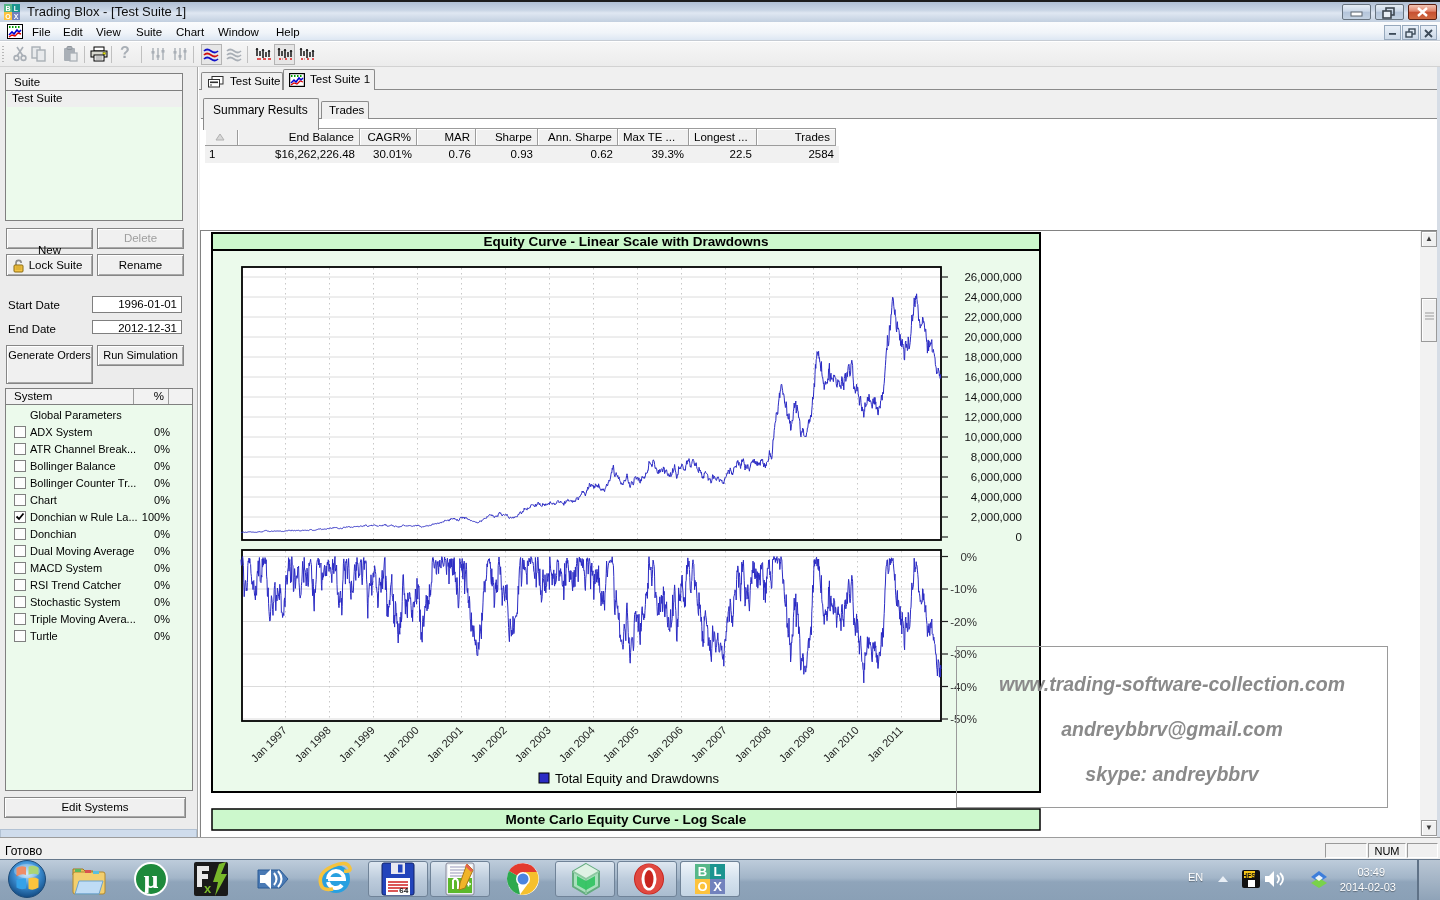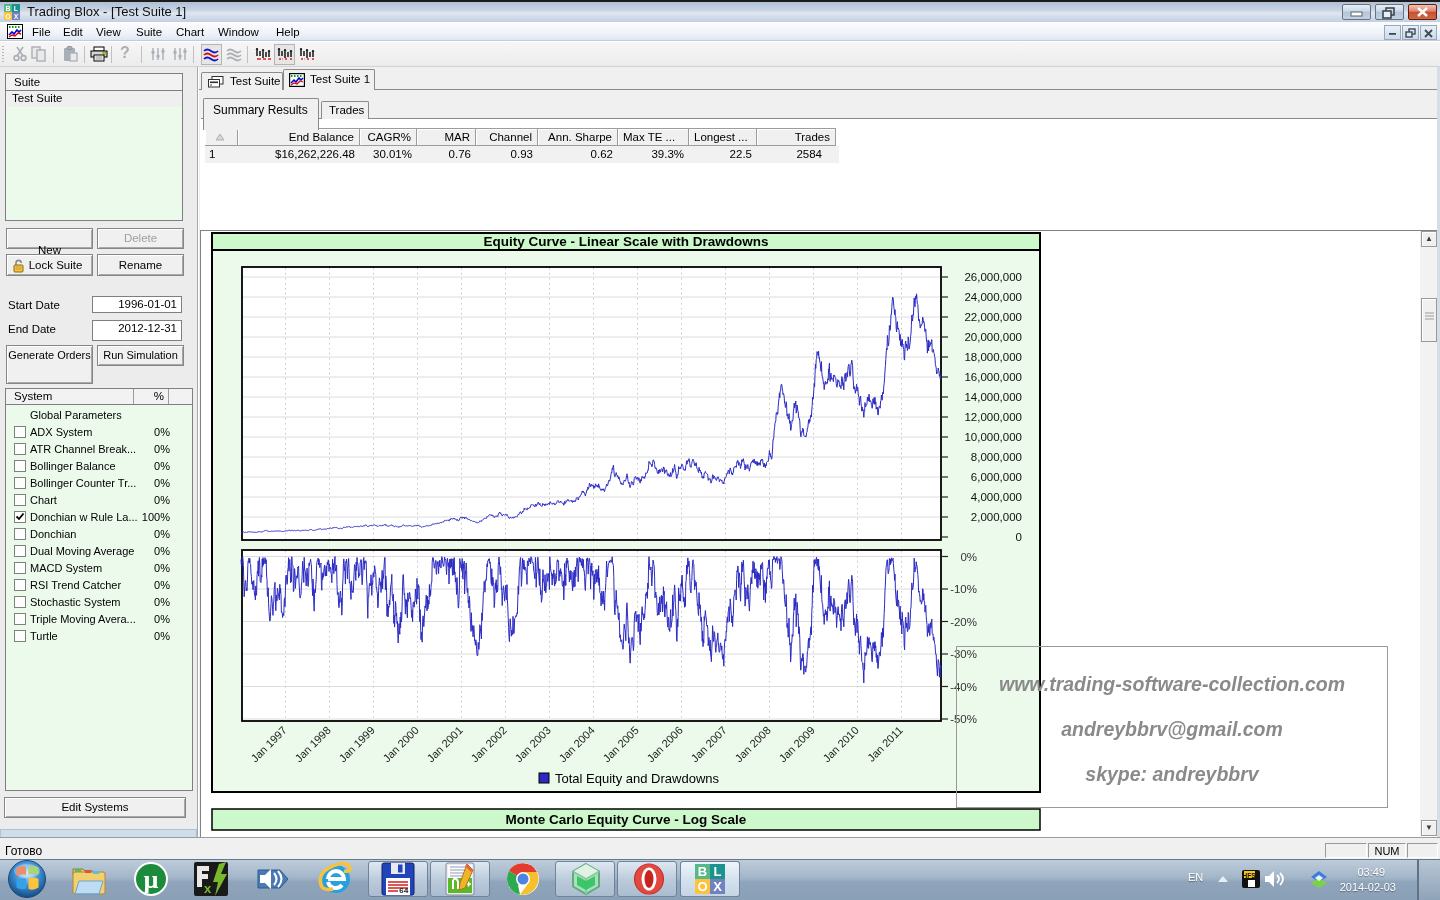--- a/index.html
+++ b/index.html
@@ -216,21 +216,21 @@
 <path d="M4 6 V4 a2.6 2.6 0 0 1 5.2 0" fill="none" stroke="#8a8a8a" stroke-width="1.6"></path>
 <rect x="2" y="6" width="9" height="7" rx="1" fill="#f5c445" stroke="#8a6a10"></rect>
 <line x1="3.5" y1="8" x2="9.5" y2="8" stroke="#caa028"></line>
       <line x1="3.5" y1="10" x2="9.5" y2="10" stroke="#caa028"></line>
     </svg>
 <span style="margin-left:12px">Lock Suite</span></div>
 <div class="abs btn" style="left:97px;top:254px;width:87px;height:22px;padding-top:4px">Rename</div>
 <div class="abs lbl" style="left:8px;top:299px">Start Date</div>
 <div class="abs inp" style="left:92px;top:296px;width:90px;height:17px">1996-01-01</div>
 <div class="abs lbl" style="left:8px;top:323px">End Date</div>
-<div class="abs inp" style="left:92px;top:320px;width:90px;height:21px">2012-12-31</div>
+<div class="abs inp" style="left:92px;top:320px;width:90px;height:14px">2012-12-31</div>
 <div class="abs btn" style="left:6px;top:345px;width:87px;height:39px;padding-top:3px;font-size:11px">Generate Orders</div>
 <div class="abs btn" style="left:97px;top:345px;width:87px;height:21px;padding-top:3px;font-size:11px">Run Simulation</div>
 <div class="abs" id="syshdr">
 <div style="position:absolute;left:0;top:0;width:128px;height:15px;border-right:1px solid #9c9c9c;font-size:11.5px;padding:1px 0 0 8px">System</div>
 <div style="position:absolute;left:128px;top:0;width:35px;height:15px;border-right:1px solid #9c9c9c;font-size:11.5px;padding:1px 4px 0 0;text-align:right">%</div>
 </div>
 <div class="abs" id="syslist">
     <div class="sysrow" style="top:2px">
       <span class="sysname">Global Parameters</span>
     </div>
@@ -335,34 +335,34 @@
   </div>
 <div class="abs tab" style="left:321px;top:101px;width:48px;height:18px">
     <span style="position:absolute;left:7px;top:2px">Trades</span>
   </div>
 <div class="th" style="left:205px;width:33px;"><svg width="10" height="8" style="margin-left:10px">
       <path d="M5 1 L9 7 H1 Z" fill="#d8d8d8" stroke="#b0b0b0"></path>
     </svg></div>
 <div class="th" style="left:238px;width:122px;text-align:right;padding-right:5px">End Balance</div>
 <div class="th" style="left:360px;width:57px;text-align:right;padding-right:5px">CAGR%</div>
 <div class="th" style="left:417px;width:59px;text-align:right;padding-right:5px">MAR</div>
-<div class="th" style="left:476px;width:62px;text-align:right;padding-right:5px">Channel</div>
+<div class="th" style="left:476px;width:62px;text-align:right;padding-right:5px">Sharpe</div>
 <div class="th" style="left:538px;width:80px;text-align:right;padding-right:5px">Ann. Sharpe</div>
 <div class="th" style="left:618px;width:71px;text-align:left;padding-left:5px">Max TE ...</div>
 <div class="th" style="left:689px;width:68px;text-align:left;padding-left:5px">Longest ...</div>
 <div class="th" style="left:757px;width:79px;text-align:right;padding-right:5px">Trades</div>
 <div class="td" style="left:205px;width:33px;padding-left:4px">1</div>
 <div class="td" style="left:238px;width:122px;text-align:right;padding-right:5px">$16,262,226.48</div>
 <div class="td" style="left:360px;width:57px;text-align:right;padding-right:5px">30.01%</div>
 <div class="td" style="left:417px;width:59px;text-align:right;padding-right:5px">0.76</div>
 <div class="td" style="left:476px;width:62px;text-align:right;padding-right:5px">0.93</div>
 <div class="td" style="left:538px;width:80px;text-align:right;padding-right:5px">0.62</div>
 <div class="td" style="left:618px;width:71px;text-align:right;padding-right:5px">39.3%</div>
 <div class="td" style="left:689px;width:68px;text-align:right;padding-right:5px">22.5</div>
-<div class="td" style="left:757px;width:82px;text-align:right;padding-right:17px">2584</div>
+<div class="td" style="left:757px;width:82px;text-align:right;padding-right:5px">2584</div>
 <div class="abs" id="chartregion"></div>
 <svg class="abs" style="left:0;top:0" width="1440" height="900" viewBox="0 0 1440 900" font-family="Liberation Sans">
     <rect x="212" y="233" width="828" height="559" fill="#ebfaeb" stroke="#000" stroke-width="2"></rect>
     <rect x="213" y="234" width="826" height="15.5" fill="#ccf8cc"></rect>
     <line x1="212" y1="250" x2="1040" y2="250" stroke="#000" stroke-width="2"></line>
     <text x="626" y="246" font-size="13.5" font-weight="bold" text-anchor="middle" fill="#000">Equity Curve - Linear Scale with Drawdowns</text>
     <rect x="242" y="267" width="699" height="273" fill="#fff" stroke="#000" stroke-width="1.8"></rect>
     <rect x="242" y="550" width="699" height="171" fill="#fff" stroke="#000" stroke-width="1.8"></rect>
     <line x1="243" y1="517" x2="940" y2="517" stroke="#dcdcdc" stroke-width="1"></line>
     <line x1="243" y1="497" x2="940" y2="497" stroke="#dcdcdc" stroke-width="1"></line>

